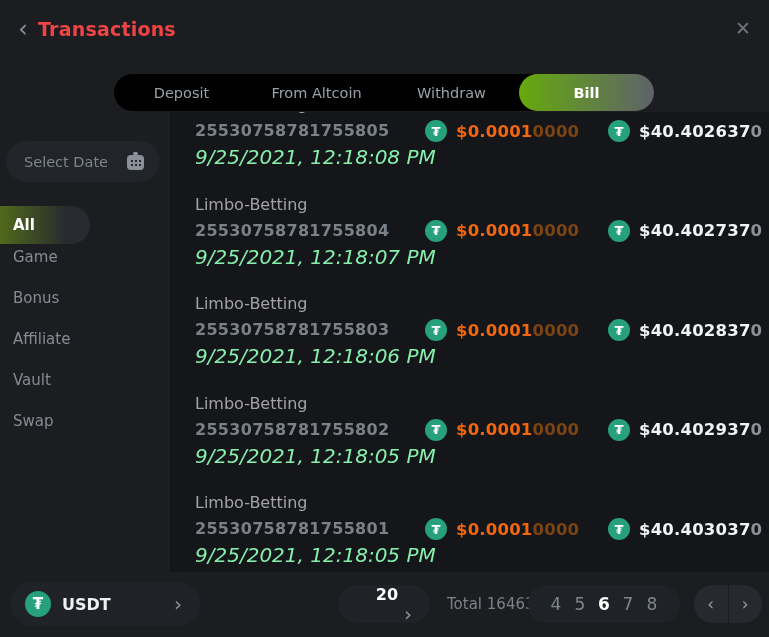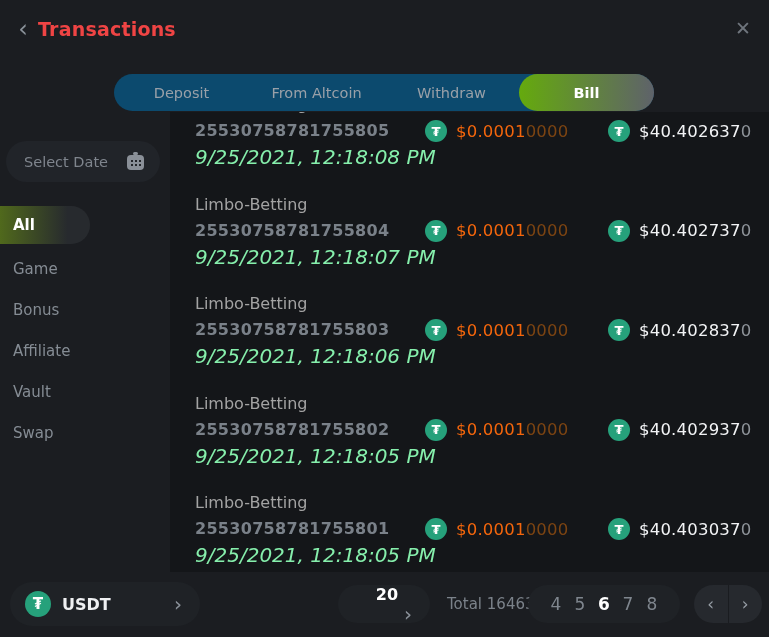--- a/index.html
+++ b/index.html
@@ -14,21 +14,21 @@
   
   .hdr-back { position:absolute; left:13px; top:15px; font-size:24px; line-height:28px;
               color:#8a9199; cursor:pointer; width:20px; text-align:center; }
   .hdr-title { position:absolute; left:38px; top:18px; font-size:19px; font-weight:bold;
                color:#ef4444; letter-spacing:.2px; }
   .hdr-close { position:absolute; right:15px; top:17px; font-size:19px; color:#6f757d;
                cursor:pointer; width:22px; text-align:center; }
 
   
   .tabbar { position:absolute; left:114px; top:74px; width:540px; height:37px;
-            background:#0c4a6e; border-radius:19px; display:flex; }
+            background:#000000; border-radius:19px; display:flex; }
   .tab { flex:1; display:flex; align-items:center; justify-content:center;
          font-size:14.5px; color:#99a0a8; cursor:pointer; }
   .tab.active {
     border-radius:19px; color:#ffffff; font-weight:bold;
     background:linear-gradient(90deg, var(--accent-green,#65aa0d) 0%, #5e626a 100%);
   }
 
   
   .sidebar { position:absolute; left:0; top:112px; width:170px; height:460px; }
   .date-pill { position:absolute; left:6px; top:29px; width:154px; height:41px;
@@ -39,39 +39,39 @@
          position:relative; margin-top:2px; }
   .cal:before { content:""; position:absolute; top:-3px; left:6px; width:5px; height:3px;
                 background:#8a9098; border-radius:2px; }
   .cal:after { content:""; position:absolute; left:3px; top:4px; width:12px; height:8px;
                background-image:radial-gradient(circle,#23262a 1.2px,transparent 1.4px);
                background-size:4px 4px; }
   .filter-all { position:absolute; left:0; top:94px; width:90px; height:38px;
                 border-radius:0 19px 19px 0; display:flex; align-items:center;
                 padding-left:13px; color:#fff; font-weight:bold; font-size:15px; cursor:pointer;
                 background:linear-gradient(90deg,#50691c 0%, #272a2e 75%); }
-  .filters { position:absolute; left:0; top:136px; right:0; }
+  .filters { position:absolute; left:0; top:124px; right:0; }
   .filter-item { height:41px; display:flex; align-items:center; padding-left:13px;
                  font-size:15px; color:#858c94; cursor:pointer; }
 
   
   .list { position:absolute; left:170px; top:112px; width:599px; height:460px;
           background:#141619; overflow:hidden; }
   .row { position:relative; height:78px; margin:0 0 21.5px 25px; }
   .row.first { margin-top:-20px; }
   .row-title { font-size:16px; line-height:26px; color:#a3a3a3; }
   .row-id    { font-size:16px; line-height:26px; color:#7a8189; letter-spacing:.3px;font-weight:bold; }
   .row-date  { font-size:20px; line-height:26px; color:#86efac;font-style:italic; }
   .cell { position:absolute; top:26px; height:26px; display:flex; align-items:center; gap:9px; }
   .cell.amount  { left:230px; }
   .cell.balance { left:413px; }
   .tether { width:22px; height:22px; border-radius:50%; flex:0 0 22px;
             background:var(--tether-green,#26a17b); color:#fff; font-size:13px; font-weight:bold;
             display:flex; align-items:center; justify-content:center; }
-  .amt { font-size:16.5px; font-weight:normal; letter-spacing:.2px; white-space:nowrap; }
+  .amt { font-size:16.5px; font-weight:bold; letter-spacing:.2px; white-space:nowrap; }
   .amount .v  { color:var(--amount-orange,#f4660c); }
   .amount .z  { color:var(--amount-orange-dim,#7c4412); }
   .balance .v { color:#f2f3f5; }
   .balance .z { color:var(--balance-dim,#8d9298); }
 
   
   .footer { position:absolute; left:0; bottom:0; width:769px; height:65px; background:#1b1d21; }
   .pill { background:#1f2226; border-radius:22px; display:flex; align-items:center; cursor:pointer; }
   .currency { position:absolute; left:10px; top:10px; width:190px; height:44px; padding:0 18px 0 15px; }
   .currency .tether { width:26px; height:26px; flex:0 0 26px; font-size:15px; }

